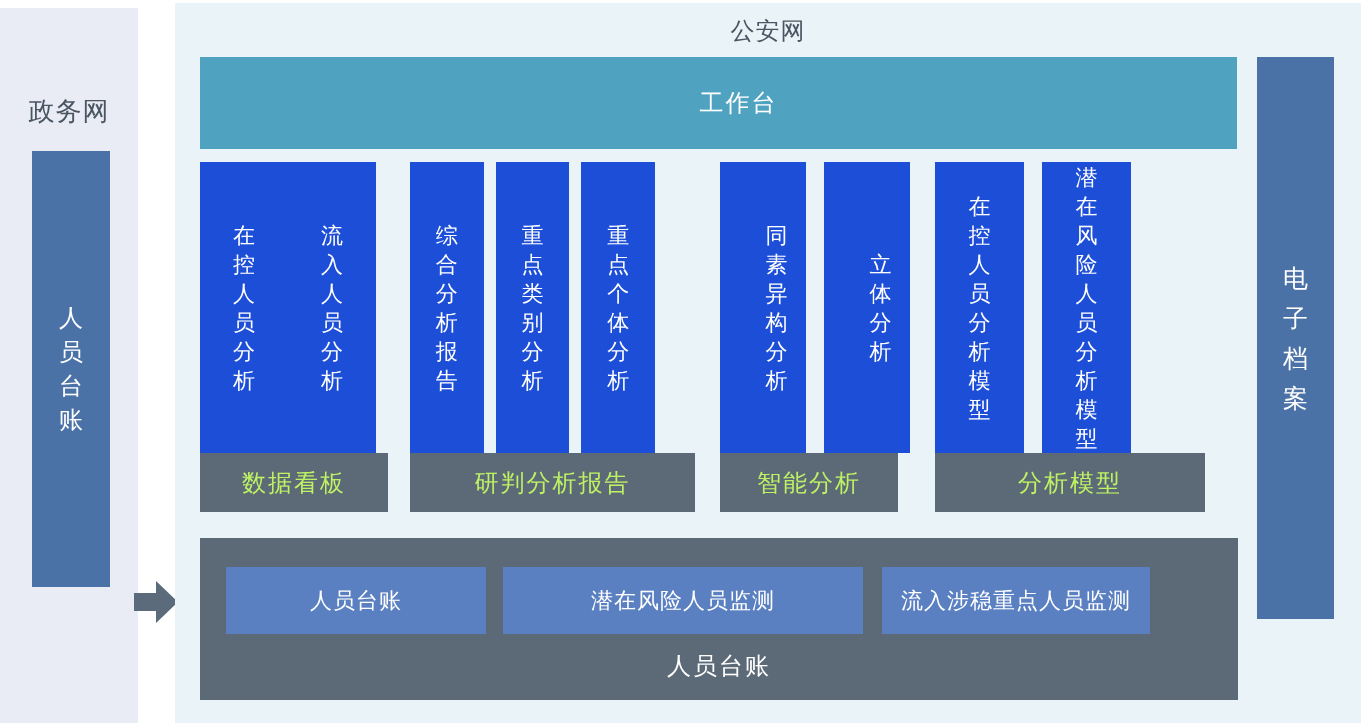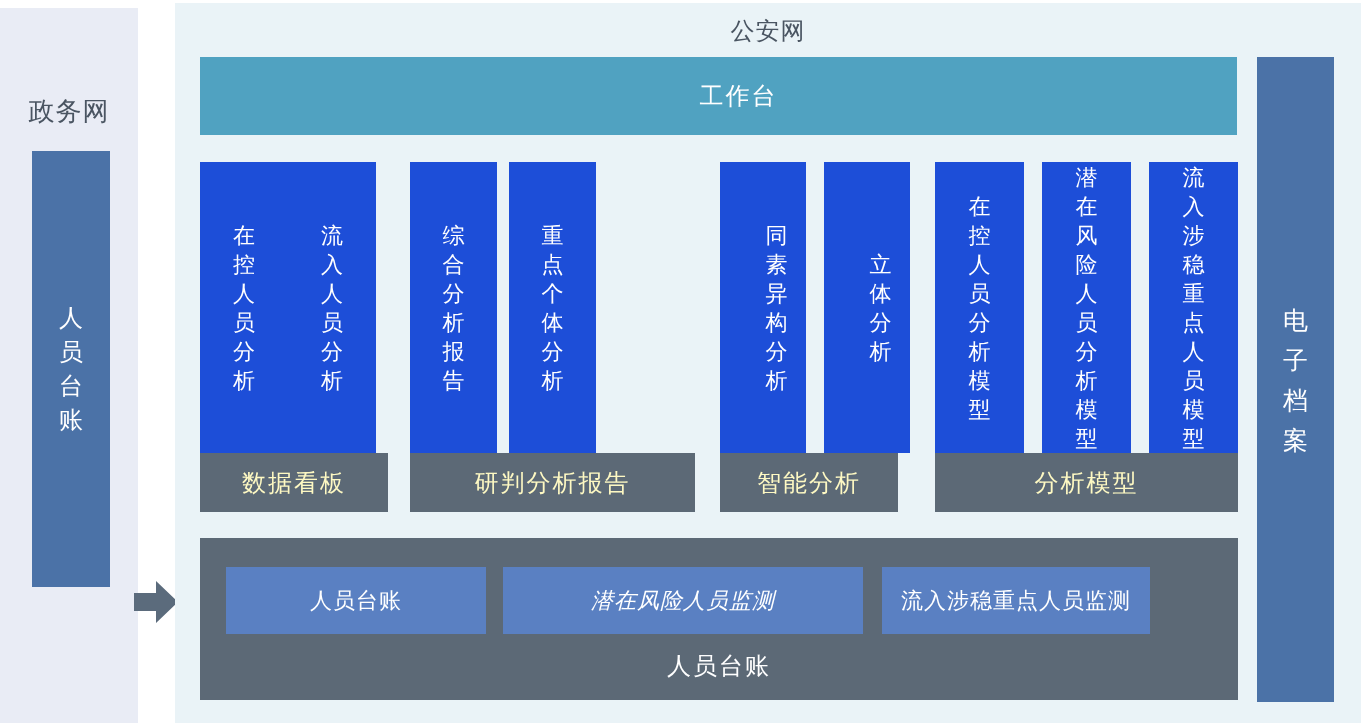--- a/index.html
+++ b/index.html
@@ -21,56 +21,56 @@
 
   
   .flow-arrow { position:absolute; left:134px; top:581px; width:44px; height:42px; }
 
   
   .main-panel { position:absolute; left:175px; top:3px; width:1186px; height:720px; background:#EAF3F7; }
   .police-label { position:absolute; left:0; top:12px; width:1186px; text-align:center;
                   font-size:24px; color:#4A5562; letter-spacing:1px; }
 
   
-  .workbench { position:absolute; left:25px; top:54px; width:1037px; height:78px; background:#50A2C1;
+  .workbench { position:absolute; left:25px; top:54px; width:1037px; height:92px; background:#50A2C1;
                display:flex; align-items:center; justify-content:center;
                color:#ffffff; font-size:24px; letter-spacing:2px;padding-left:40px; }
 
   .bar-row { position:absolute; top:159px; height:291px; display:flex; }
   .bar-row .mbar { background:#1d4ed8; height:291px; display:flex; align-items:center; justify-content:center; }
   .row-g1 { left:25px;  width:188px; gap:0; }
   .row-g2 { left:235px; width:245px; gap:12px; }
   .row-g3 { left:545px; width:190px; gap:18px; }
   .row-g4 { left:760px; width:303px; gap:18px; }
   .row-g1 .mbar { width:88px; }
   .row-g2 .mbar { width:87px; }
   .row-g3 .mbar { width:86px;padding-left:27px; }
   .row-g4 .mbar { width:89px; }
 
   .gfooter { position:absolute; top:450px; height:59px; background:#5C6976;
              display:flex; align-items:center; justify-content:center;
-             color:#fef9c3; font-size:24px; letter-spacing:2px; }
+             color:#bef264; font-size:24px; letter-spacing:2px; }
   .f-g1 { left:25px;  width:188px; }
   .f-g2 { left:235px; width:285px; }
   .f-g3 { left:545px; width:178px; }
-  .f-g4 { left:760px; width:303px; }
+  .f-g4 { left:760px; width:270px; }
 
   
   .bottom-panel { position:absolute; left:25px; top:535px; width:1038px; height:162px; background:#5C6976; }
   .bbtn { position:absolute; top:29px; height:67px; background:#5A80C2;
           display:flex; align-items:center; justify-content:center;
           color:#ffffff; font-size:22px; letter-spacing:1px; }
   .bbtn-1 { left:26px;  width:260px; }
-  .bbtn-2 { left:303px; width:360px;font-style:italic; }
+  .bbtn-2 { left:303px; width:360px; }
   .bbtn-3 { left:682px; width:268px; }
   .bottom-title { position:absolute; left:0; top:112px; width:1038px; text-align:center;
                   color:#ffffff; font-size:24px; letter-spacing:2px; }
 
   
-  .archive-vbar { position:absolute; left:1082px; top:54px; width:77px; height:645px; background:#4B72A7;
+  .archive-vbar { position:absolute; left:1082px; top:54px; width:77px; height:562px; background:#4B72A7;
                   display:flex; align-items:center; justify-content:center; }
 </style>
 </head>
 <body>
 
 <div class="stage">
 
   <div class="left-panel">
     <div class="gov-label">政务网</div>
     <div class="ledger-vbar">
@@ -99,20 +99,23 @@
     </div>
     <div class="gfooter f-g1">
       <span>数据看板</span>
     </div>
 
     <div class="bar-row row-g2">
       <div class="mbar">
         <span class="vtext bar">综合分析报告</span>
       </div>
       <div class="mbar">
+        <span class="vtext bar">重点类别分析</span>
+      </div>
+      <div class="mbar">
         <span class="vtext bar">重点个体分析</span>
       </div>
     </div>
     <div class="gfooter f-g2">
       <span>研判分析报告</span>
     </div>
 
     <div class="bar-row row-g3">
       <div class="mbar">
         <span class="vtext bar">同素异构分析</span>
@@ -124,23 +127,20 @@
     <div class="gfooter f-g3">
       <span>智能分析</span>
     </div>
 
     <div class="bar-row row-g4">
       <div class="mbar">
         <span class="vtext bar">在控人员分析模型</span>
       </div>
       <div class="mbar">
         <span class="vtext bar">潜在风险人员分析模型</span>
-      </div>
-      <div class="mbar">
-        <span class="vtext bar">流入涉稳重点人员模型</span>
       </div>
     </div>
     <div class="gfooter f-g4">
       <span>分析模型</span>
     </div>
 
     <div class="bottom-panel">
       <div class="bbtn bbtn-1">
         <span>人员台账</span>
       </div>

